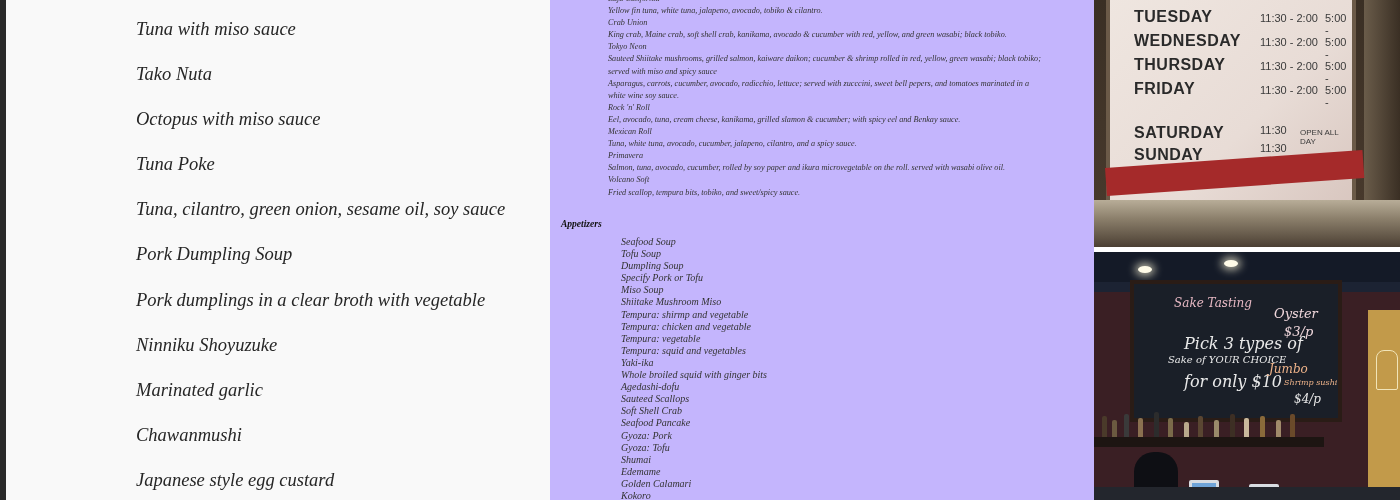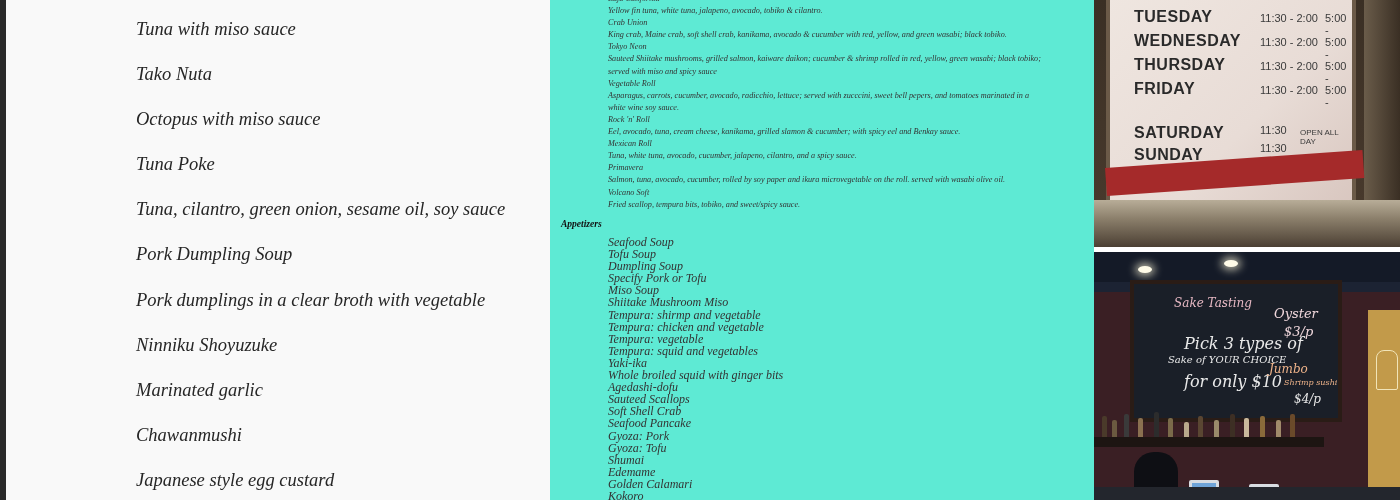--- a/index.html
+++ b/index.html
@@ -17,32 +17,32 @@
   .left-list { position: absolute; left: 130px; top: 16px; }
   .left-item {
     height: 45.1px; line-height: 26px;
     font-style: italic; font-size: 18.5px; color: #262626;
     white-space: nowrap;
   }
 
   
   .middle-panel {
     position: absolute; left: 550px; top: 0; width: 544px; height: 500px;
-    background: #5eead4; overflow: hidden;
+    background: #c4b5fd; overflow: hidden;
   }
   .menu-block { position: absolute; left: 58px; top: -7px; width: 440px; }
   .menu-line {
     font-style: italic; font-size: 8.2px; line-height: 12.1px; color: #333;
   }
   .section-heading {
     position: absolute; left: 11px; top: 219px;
     font-style: italic; font-weight: bold; font-size: 9.5px; color: #111;
   }
   .app-list { position: absolute; left: 58px; top: 236px; }
-  .app-line { font-style: italic; font-size: 12px; line-height: 12.1px; color: #333; white-space: nowrap; }
+  .app-line { font-style: italic; font-size: 10px; line-height: 12.1px; color: #333; white-space: nowrap; margin-left: 13px; }
 
   
   .photo { position: absolute; left: 1094px; width: 306px; overflow: hidden; }
   .photo-hours { top: 0; height: 247px; background: linear-gradient(180deg,#3a2f24 0%,#4a3b2e 100%); }
   .photo-bar { top: 252px; height: 320px; background: #1c2333; }
 
   .hours-frame {
     position: absolute; left: 12px; top: -10px; width: 250px; height: 215px;
     background: linear-gradient(135deg,#efe6e0 0%,#e8dcd6 60%,#d9c7c0 100%);
     border: 4px solid #6b5a48;
@@ -90,21 +90,20 @@
 </div>
 
 <div class="middle-panel">
   <div class="menu-block">
     <div class="menu-line">Baja California</div>
     <div class="menu-line">Yellow fin tuna, white tuna, jalapeno, avocado, tobiko &amp; cilantro.</div>
     <div class="menu-line">Crab Union</div>
     <div class="menu-line">King crab, Maine crab, soft shell crab, kanikama, avocado &amp; cucumber with red, yellow, and green wasabi; black tobiko.</div>
     <div class="menu-line">Tokyo Neon</div>
     <div class="menu-line">Sauteed Shiitake mushrooms, grilled salmon, kaiware daikon; cucumber &amp; shrimp rolled in red, yellow, green wasabi; black tobiko; served with miso and spicy sauce</div>
-    <div class="menu-line">Vegetable Roll</div>
     <div class="menu-line">Asparagus, carrots, cucumber, avocado, radicchio, lettuce; served with zucccini, sweet bell pepers, and tomatoes marinated in a white wine soy sauce.</div>
     <div class="menu-line">Rock 'n' Roll</div>
     <div class="menu-line">Eel, avocado, tuna, cream cheese, kanikama, grilled slamon &amp; cucumber; with spicy eel and Benkay sauce.</div>
     <div class="menu-line">Mexican Roll</div>
     <div class="menu-line">Tuna, white tuna, avocado, cucumber, jalapeno, cilantro, and a spicy sauce.</div>
     <div class="menu-line">Primavera</div>
     <div class="menu-line">Salmon, tuna, avocado, cucumber, rolled by soy paper and ikura microvegetable on the roll. served with wasabi olive oil.</div>
     <div class="menu-line">Volcano Soft</div>
     <div class="menu-line">Fried scallop, tempura bits, tobiko, and sweet/spicy sauce.</div>
   </div>

